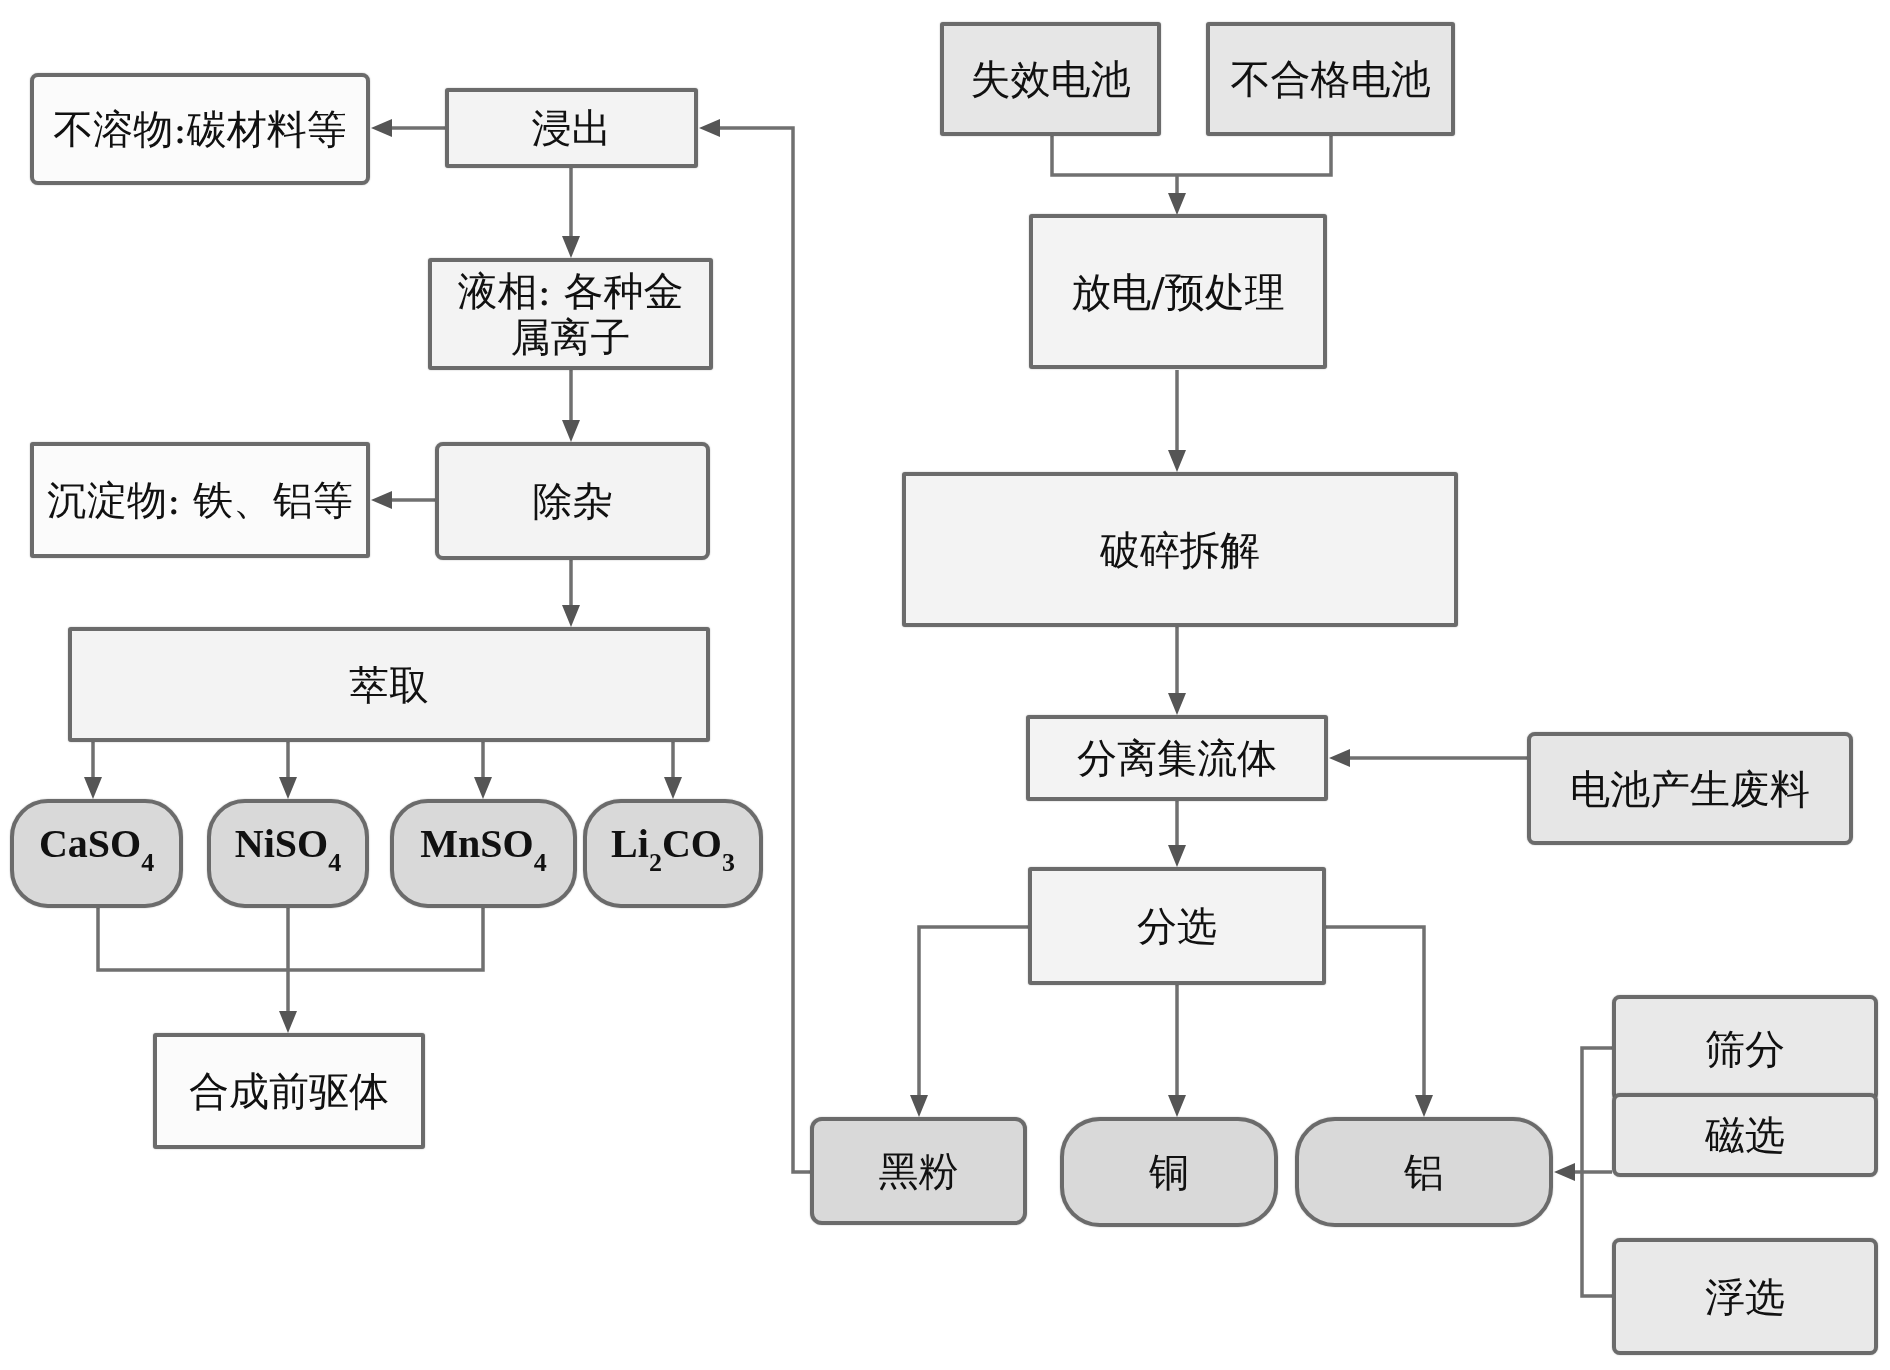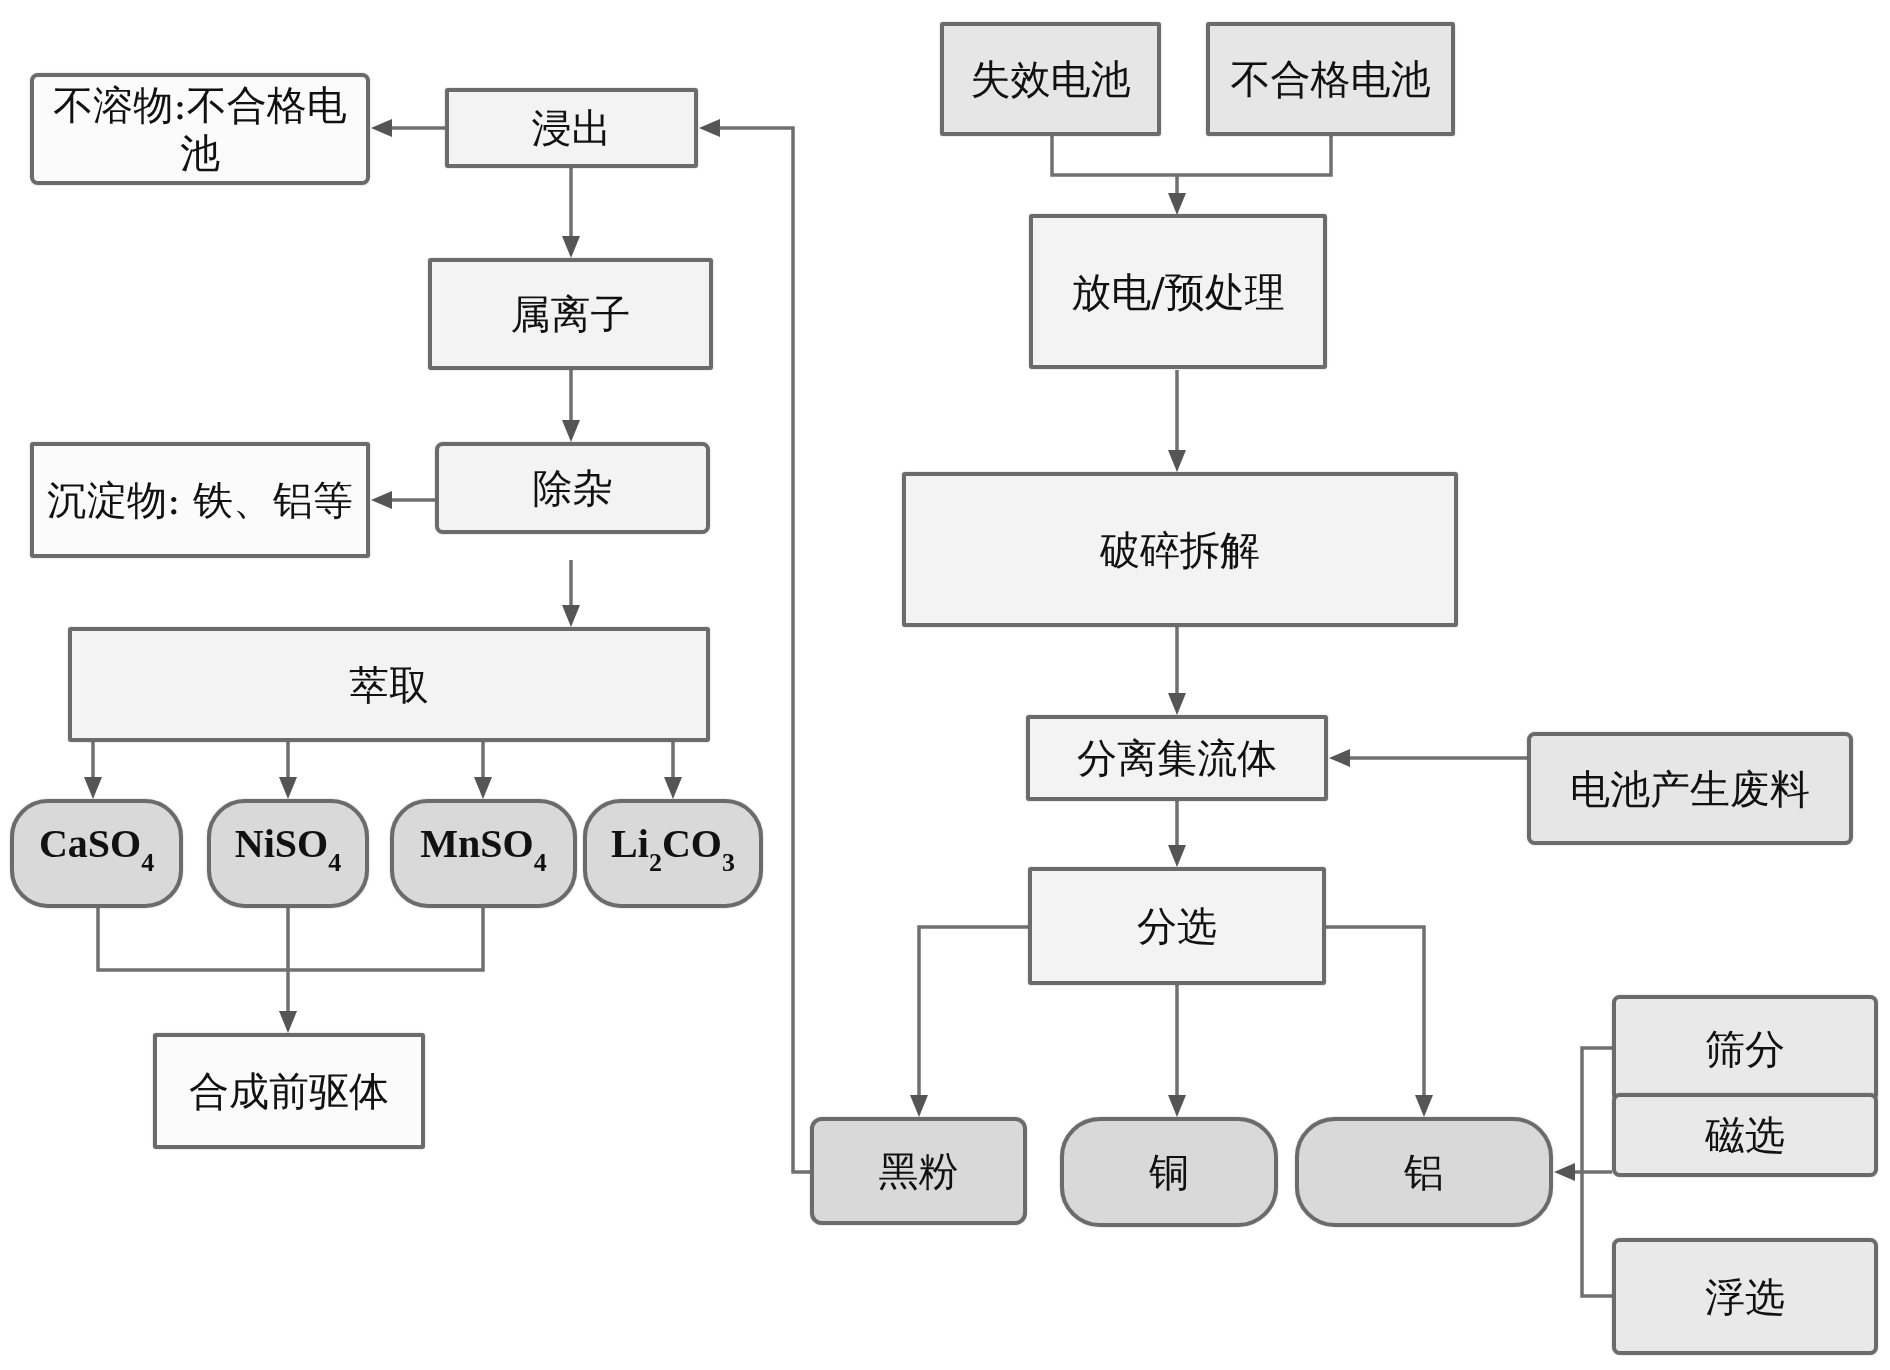--- a/index.html
+++ b/index.html
@@ -72,32 +72,33 @@
   <polygon class="ah" points="1177,1117 1168,1095 1186,1095"></polygon>
   <path class="ln" d="M1326 927 L1424 927 L1424 1100"></path>
   <polygon class="ah" points="1424,1117 1415,1095 1433,1095"></polygon>
 
   <path class="ln" d="M1612 1048 L1582 1048 L1582 1296 L1612 1296"></path>
   <path class="ln" d="M1612 1172 L1571 1172"></path>
   <polygon class="ah" points="1554,1172 1575,1163 1575,1181"></polygon>
 </svg>
 
 <div class="node outr" style="left:30px;top:73px;width:340px;height:112px;">
-  <span>不溶物:不合格电池</span>
+  <span>不溶物:碳材料等</span>
 </div>
 <div class="node proc" style="left:445px;top:88px;width:253px;height:80px;">
   <span>浸出</span>
 </div>
 <div class="node proc" style="left:428px;top:258px;width:285px;height:112px;flex-direction:column;line-height:46px;">
+  <span>液相: 各种金</span>
   <span>属离子</span>
 </div>
 <div class="node out" style="left:30px;top:442px;width:340px;height:116px;">
   <span>沉淀物: 铁、铝等</span>
 </div>
-<div class="node proc" style="left:435px;top:442px;width:275px;height:92px;border-radius:8px;">
+<div class="node proc" style="left:435px;top:442px;width:275px;height:118px;border-radius:8px;">
   <span>除杂</span>
 </div>
 <div class="node proc" style="left:68px;top:627px;width:642px;height:115px;">
   <span>萃取</span>
 </div>
 
 <div class="node pill chem" style="left:10px;top:799px;width:173px;height:109px;">
   <span><span>CaSO</span><sub>4</sub></span>
 </div>
 <div class="node pill chem" style="left:207px;top:799px;width:162px;height:109px;">

